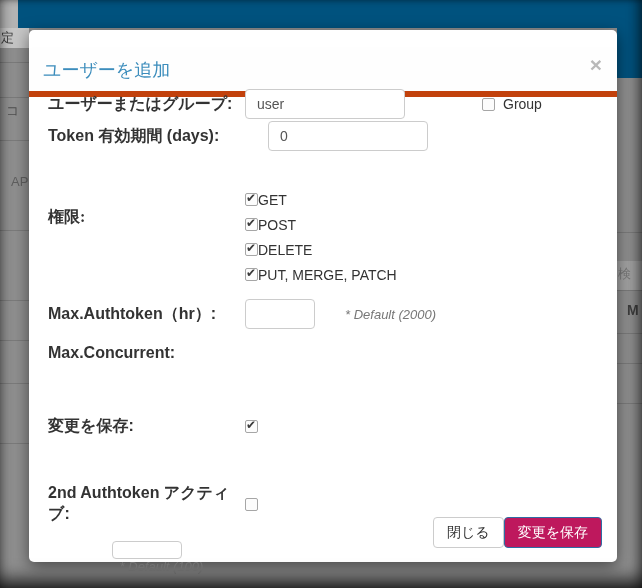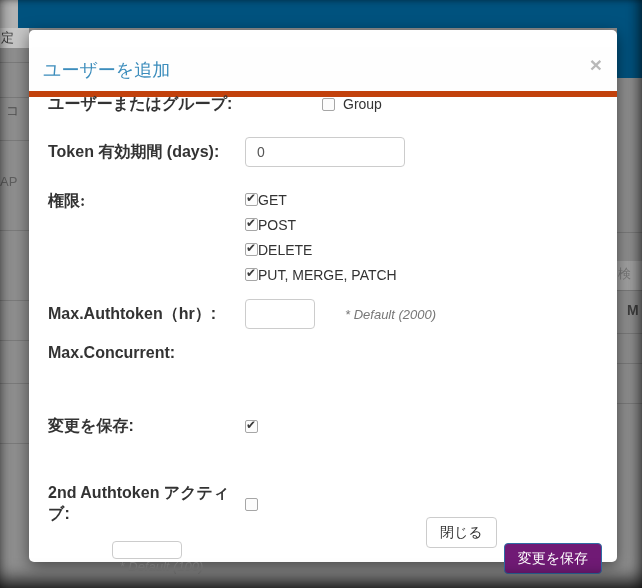--- a/index.html
+++ b/index.html
@@ -12,21 +12,21 @@
   .abs{position:absolute;}
 
   
   .bd-corner{left:0;top:0;width:18px;height:28px;background:#b3b3b3;}
   .bd-navbar{left:18px;top:0;width:624px;height:28px;background:#00527e;}
   .bd-navbar-right{left:617px;top:28px;width:25px;height:50px;background:#00527e;}
   .bd-menurow{left:0;top:28px;width:29px;height:20px;background:#c6c6c6;}
   .bd-frag{color:#4f4f4f;font-size:13px;line-height:1;white-space:nowrap;}
   .frag-sadame{left:1px;top:31px;color:#3c3c3c;}
   .frag-ko{left:6px;top:104px;}
-  .frag-ap{left:0;top:175px;color:#5f5f5f;}
+  .frag-ap{left:11px;top:175px;color:#5f5f5f;}
   .bd-line{background:#7b7b7b;height:1px;}
   .lineL{left:0;width:29px;}
   .lineR{left:617px;width:25px;}
   .bd-band-search{left:617px;top:261px;width:25px;height:29px;background:#a2a2a2;}
   .frag-ken{left:618px;top:267px;color:#787878;}
   .frag-m{left:627px;top:303px;color:#3f3f3f;font-weight:bold;font-size:14px;}
 
   
   .modal{
     left:29px;top:30px;width:588px;height:532px;background:#fff;
@@ -56,31 +56,31 @@
   .chk-label{display:flex;align-items:center;gap:8px;font-size:14px;color:#333;}
   .grp{margin-left:32px;padding-left:45px;}
   .cb{
     width:13px;height:13px;flex:0 0 13px;border:1px solid #a6a6a6;border-radius:2px;
     background:#fcfcfc;position:relative;box-sizing:border-box;cursor:pointer;
   }
   .cb.on::after{
     content:"\2714";position:absolute;left:0px;top:-3px;
     font-size:12px;color:#3a3a3a;
   }
-  .perm-label{position:absolute;left:19px;top:161px;font-family:Liberation Serif, serif;}
+  .perm-label{position:absolute;left:19px;top:177px;font-family:Liberation Serif, serif;}
   .perm-list{position:absolute;left:216px;top:157px;}
   .perm-item{height:25px;display:flex;align-items:center;gap:0;font-size:14px;color:#333;}
   .note{margin-left:30px;font-style:italic;color:#777;font-size:13px;}
-  .modal-footer{position:absolute;right:15px;top:487px;display:flex;gap:7px;}
+  .modal-footer{position:absolute;right:15px;top:487px;display:flex;}
   .btn{
     height:31px;padding:0 13px;border-radius:4px;font-size:14px;
     font-family:inherit;cursor:pointer;display:flex;align-items:center;
   }
   .btn-default{background:#fff;border:1px solid #ccc;color:#333;}
-  .btn-primary{background:#701a75;border:1px solid #2e6da4;color:#fff;margin-top:26px;}
+  .btn-primary{background:#be185d;border:1px solid #2e6da4;color:#fff;}
 
   
   .vig{
     left:0;top:0;right:0;bottom:0;pointer-events:none;
     box-shadow:
       inset 0 -16px 18px -8px rgba(0,0,0,.8),
       inset -9px 0 12px -5px rgba(0,0,0,.45),
       inset 9px 0 10px -7px rgba(0,0,0,.3),
       inset 0 4px 6px -4px rgba(0,0,0,.35);
   }
@@ -116,27 +116,28 @@
 
   <div class="abs modal">
 
     <div class="modal-header">
       <div class="modal-title">ユーザーを追加</div>
       <div class="modal-close">×</div>
     </div>
 
     <div class="row" style="top:58px;height:32px;">
       <div class="lbl">ユーザーまたはグループ:</div>
+      <input class="ti" type="text" value="user" style="">
       <div class="chk-label grp">
         <span class="cb"></span>
         <span>Group</span>
       </div>
     </div>
 
-    <div class="row" style="top:106px;height:32px;">
+    <div class="row" style="top:90px;height:32px;gap:23px;">
       <div class="lbl">Token 有効期間 (days):</div>
       <input class="ti" type="text" value="0" style="">
     </div>
 
     <div class="lbl perm-label">権限:</div>
     <div class="perm-list">
       <div class="perm-item">
         <span class="cb on"></span>
         <span>GET</span>
       </div>

